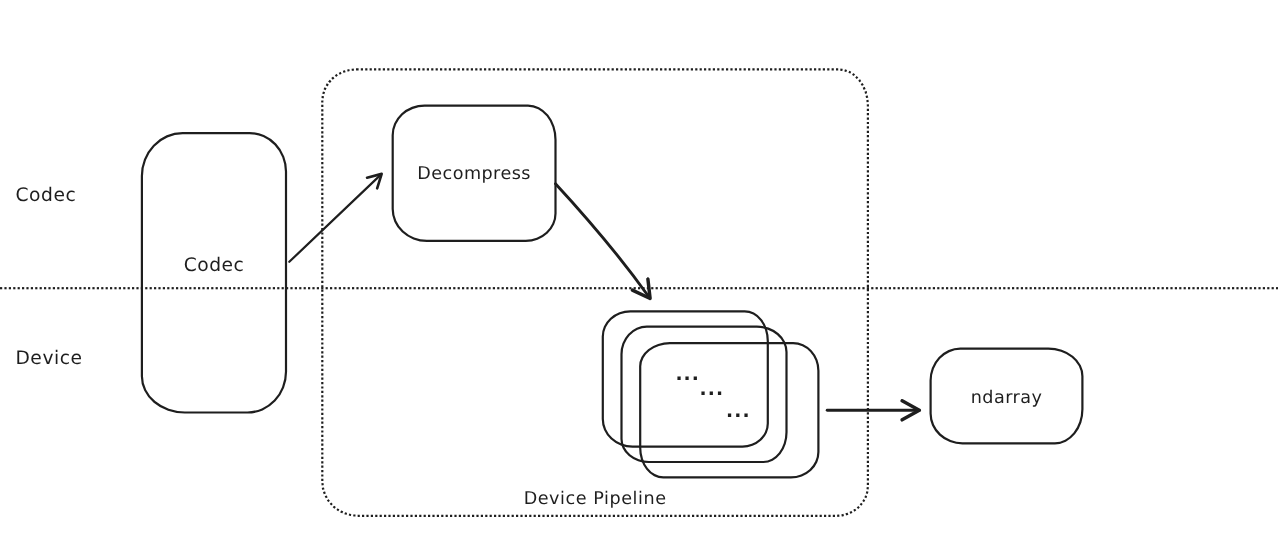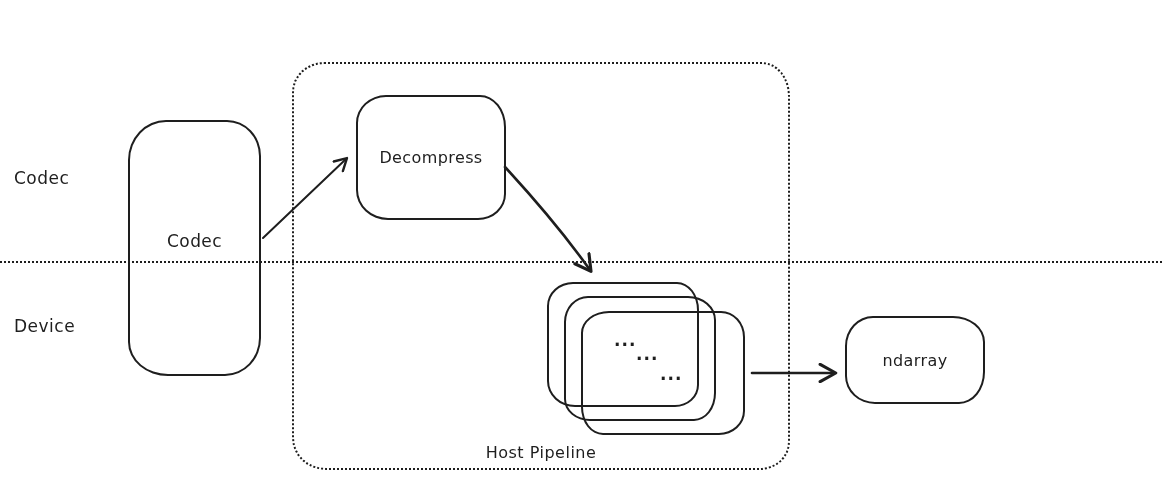--- a/index.html
+++ b/index.html
@@ -114,21 +114,21 @@
 <body>
 
 <div class="canvas">
 
   <div class="region-label host-label">Codec</div>
   <div class="region-label device-label">Device</div>
 
   <div class="divider"></div>
 
   <div class="pipeline"></div>
-  <div class="pipeline-label">Host Pipeline</div>
+  <div class="pipeline-label">Device Pipeline</div>
 
   <div class="node store">
     <span>Codec</span>
   </div>
 
   <div class="node decompress">
     <span>Decompress</span>
   </div>
 
   <div class="stack-box stack-back"></div>

